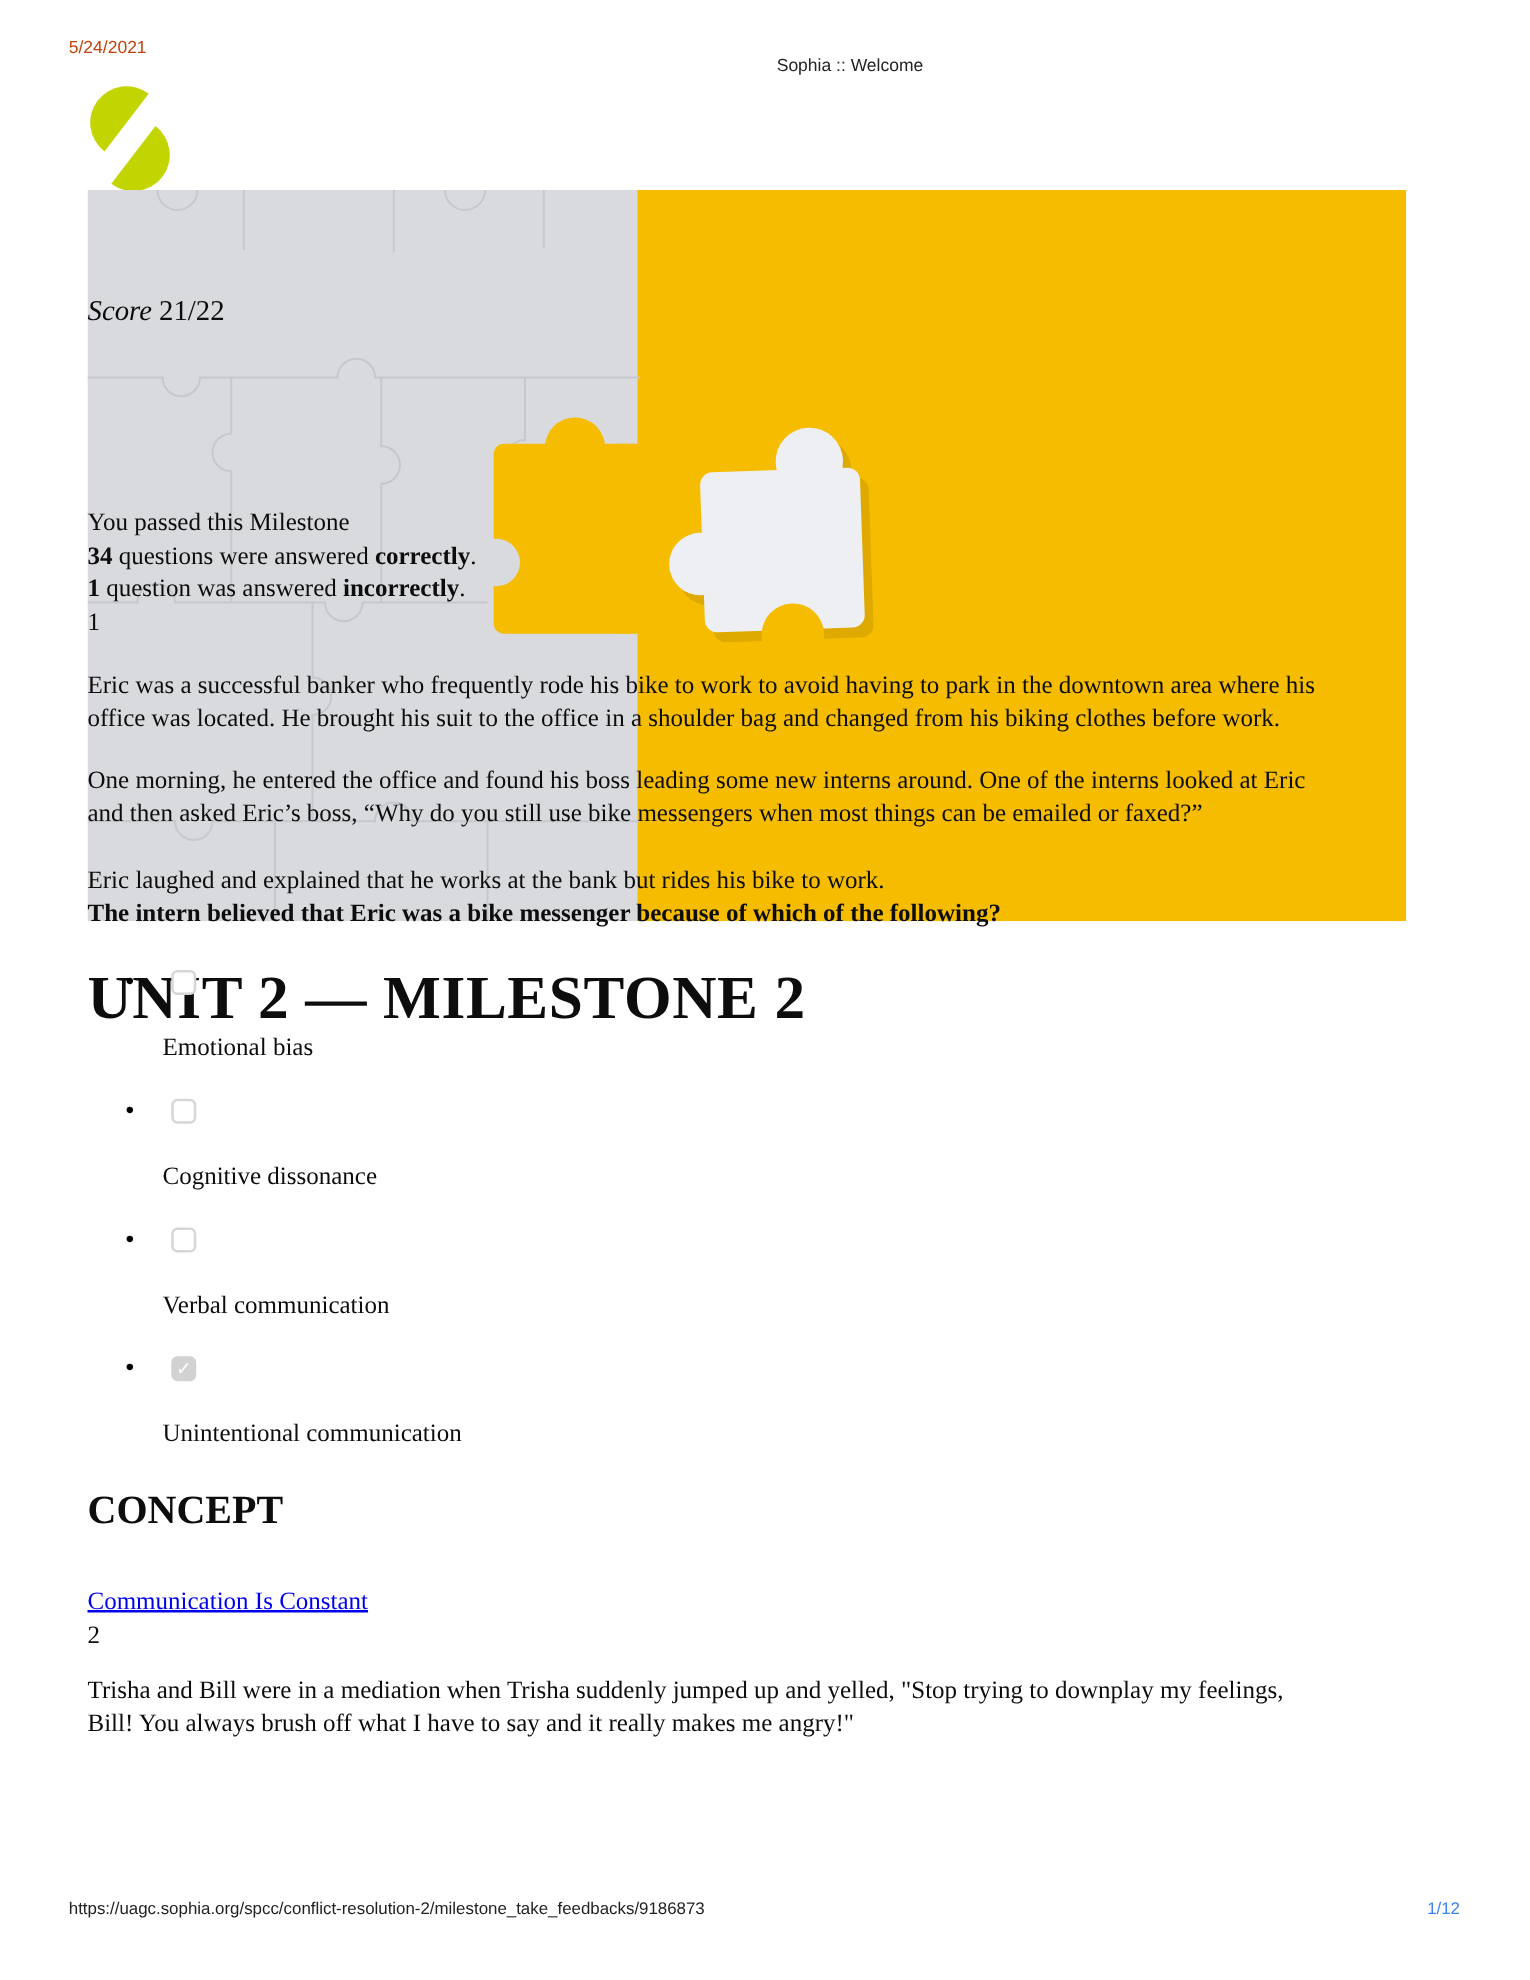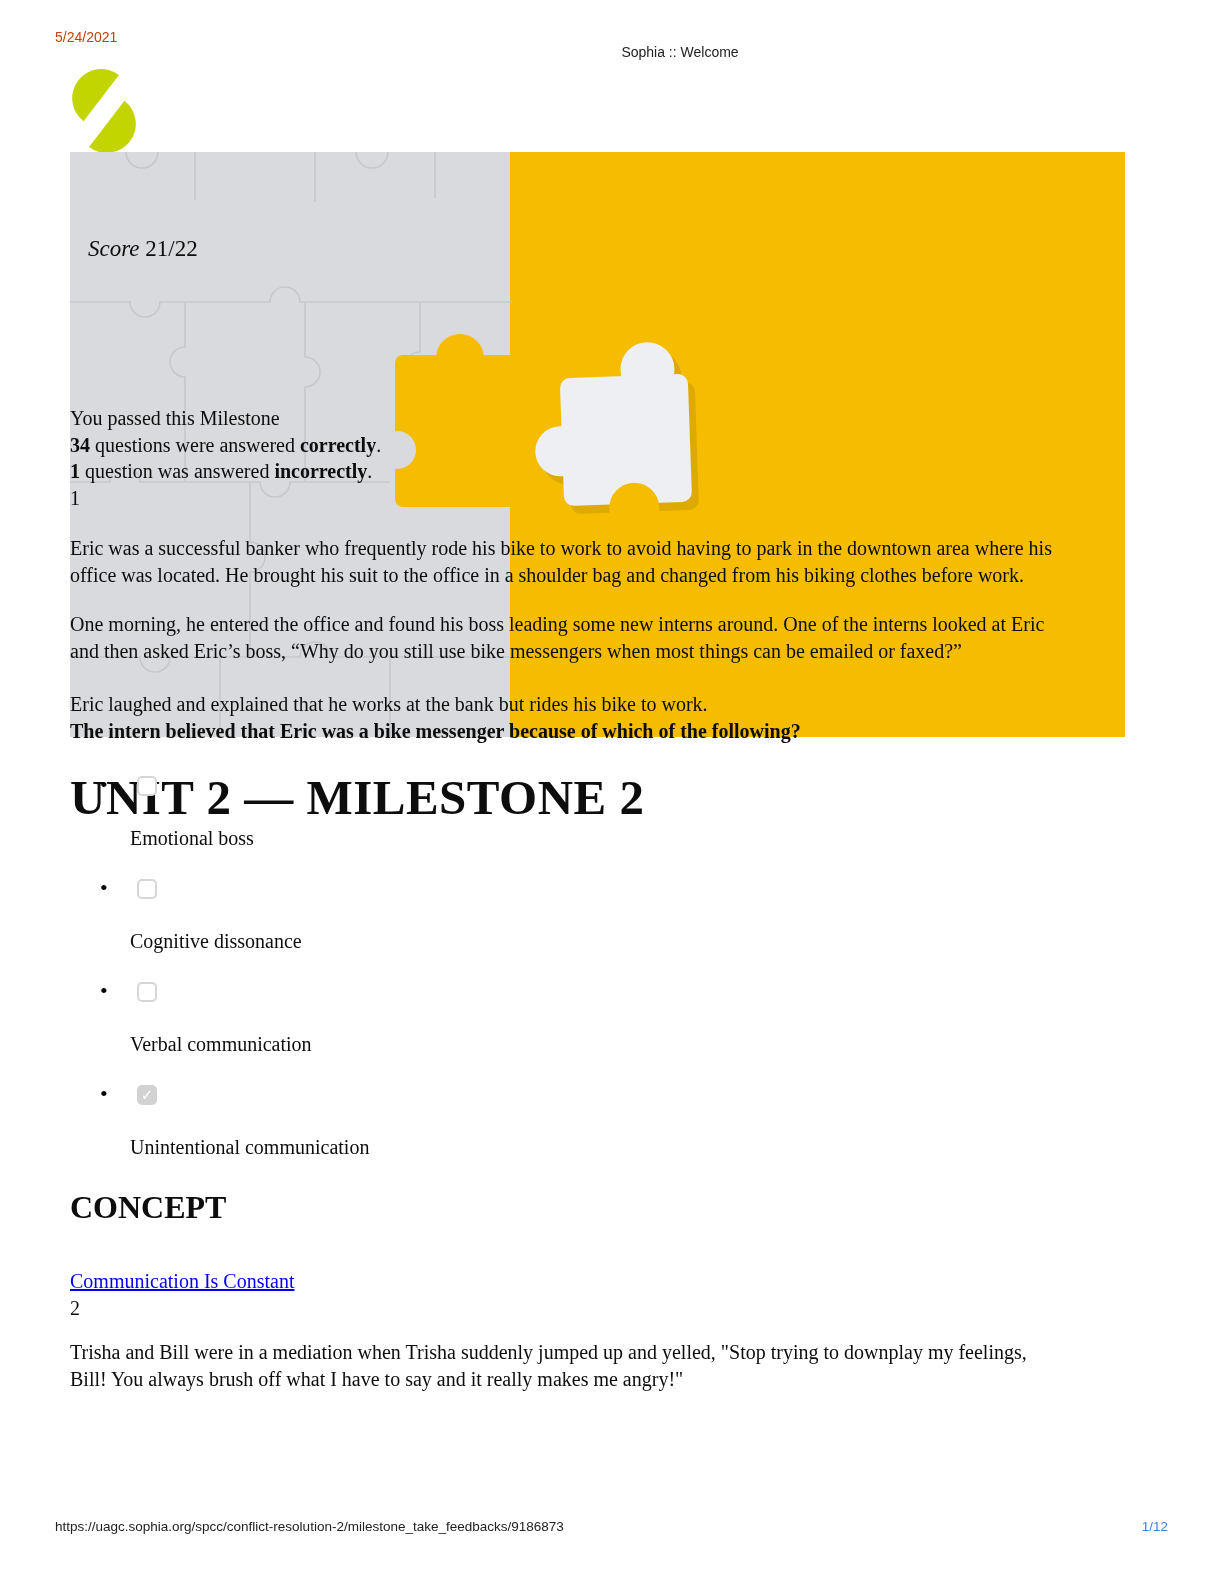--- a/index.html
+++ b/index.html
@@ -20,21 +20,21 @@
 
   .hero { position:absolute; left:70px; top:152px; width:1055px; height:585px; }
 
   .unit-heading { position:absolute; left:70px; top:770px; font-size:49px; line-height:56px;
                   font-weight:bold; white-space:nowrap; letter-spacing:.5px; }
 
   .main { position:absolute; left:70px; top:235px; width:990px;
           font-size:20px; line-height:27px; }
 
   .score-line { font-size:23px; line-height:27px; }
-  .score-label { font-style:italic;padding-left:18px; }
+  .score-label { font-style:italic; }
 
   .result-block { margin-top:143px; line-height:26.5px; }
   .b { font-weight:bold; }
 
   .para1 { margin-top:24px; }
   .para2 { margin-top:22px; }
   .para3 { margin-top:26px; }
   .prompt { font-weight:bold; }
 
   ul.options { margin-top:31px; list-style:none; }
@@ -119,21 +119,21 @@
 
   <p class="para1">Eric was a successful banker who frequently rode his bike to work to avoid having to park in the downtown area where his office was located. He brought his suit to the office in a shoulder bag and changed from his biking clothes before work.</p>
   <p class="para2">One morning, he entered the office and found his boss leading some new interns around. One of the interns looked at Eric and then asked Eric’s boss, “Why do you still use bike messengers when most things can be emailed or faxed?”</p>
   <p class="para3">Eric laughed and explained that he works at the bank but rides his bike to work.</p>
   <p class="prompt">The intern believed that Eric was a bike messenger because of which of the following?</p>
 
   <ul class="options">
     <li>
       <span class="bullet">•</span>
       <div class="checkbox"></div>
-      <div class="opt-label">Emotional boss</div>
+      <div class="opt-label">Emotional bias</div>
     </li>
     <li>
       <span class="bullet">•</span>
       <div class="checkbox"></div>
       <div class="opt-label">Cognitive dissonance</div>
     </li>
     <li>
       <span class="bullet">•</span>
       <div class="checkbox"></div>
       <div class="opt-label">Verbal communication</div>

